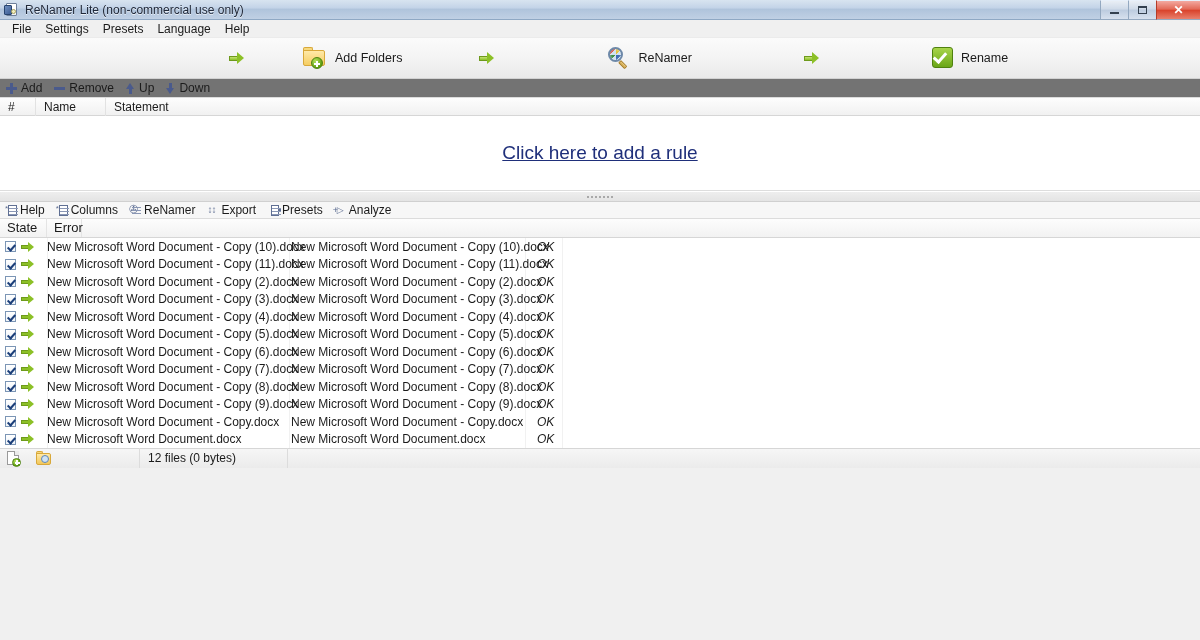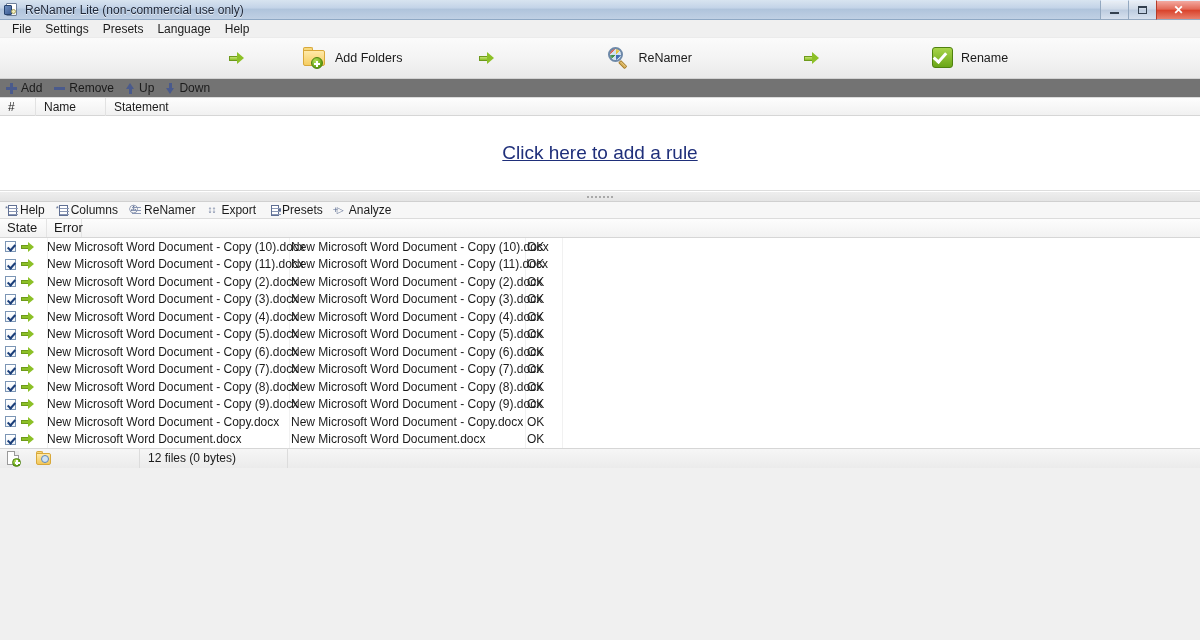--- a/index.html
+++ b/index.html
@@ -425,21 +425,21 @@
     display: flex;
     align-items: center;
     font-size: 12px;
     color: #1b1b1b;
     position: relative;
   }
   .fc { display: flex; align-items: center; height: 17.5px; }
   .fc-state { width: 47px; padding-left: 5px; gap: 5px; }
   .fc-name { width: 242px; padding-left: 0; white-space: nowrap; }
   .fc-newname { width: 236px; padding-left: 2px; white-space: nowrap; }
-  .fc-error { width: 35px; padding-left: 2px; }
+  .fc-error { width: 35px; padding-left: 12px; font-style: italic; }
 
   .cbx {
     width: 11px; height: 11px;
     border: 1px solid #7b95b5;
     background: linear-gradient(to bottom,#ffffff,#eef3f8);
     position: relative;
     flex: 0 0 auto;
   }
   .cbx:after {
     content: "";

